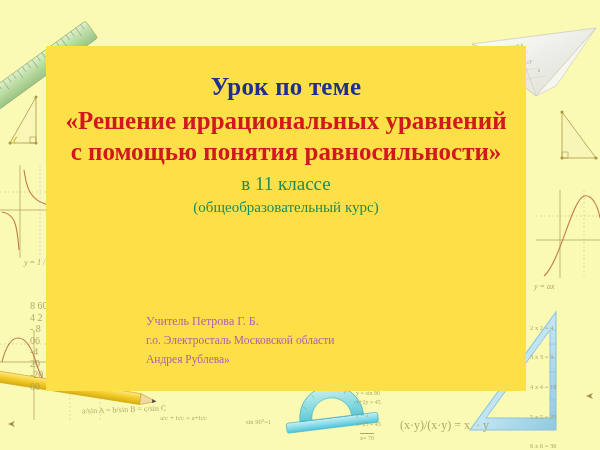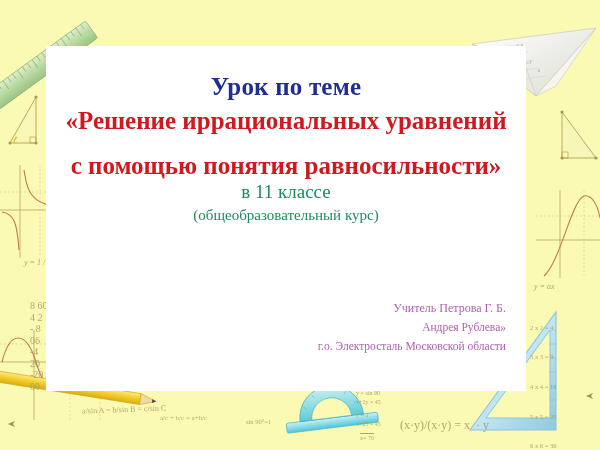--- a/index.html
+++ b/index.html
@@ -23,48 +23,48 @@
     font-family:"Liberation Serif", serif;
     color:#a39a5e;
     white-space:pre;
     line-height:1.25;
     opacity:.85;
   }
 
   
   #panel{
     position:absolute;left:46px;top:46px;width:480px;height:345px;
-    background:#ffffff;
+    background:#fde047;
   }
 
   
   .title-block{
     position:absolute;left:0;top:26px;width:480px;text-align:center;
   }
   .t-line1{
     font-size:25px;font-weight:bold;color:#1f2f8f;
     letter-spacing:.2px;line-height:1.18;
   }
   .t-line2,.t-line3{
     font-size:25px;font-weight:bold;color:#d1181f;
     line-height:1.18;white-space:nowrap;
   }
   .t-line2{margin-top:4px;}
-  .t-line3{margin-top:16px;}
+  .t-line3{margin-top:2px;}
   .t-line4{
-    font-size:19px;color:#1f8a5a;line-height:1.2;
+    font-size:19px;color:#1f8a5a;line-height:1.2;margin-top:6px;
   }
   .t-line5{
     font-size:15px;color:#1f8a5a;line-height:1.2;margin-top:3px;
   }
 
   
   .attrib{
-    position:absolute;right:20px;top:253px;width:360px;
-    text-align:right;color:#b05fb0;
+    position:absolute;right:20px;top:266px;width:360px;
+    color:#b05fb0;
   }
   .a-line{font-size:11.5px;line-height:1.62;white-space:nowrap;}
   .a-line.first{font-size:12px;}
 </style>
 </head>
 <body>
 
 <div id="slide">
 
   <div class="bg-layer">
@@ -280,18 +280,18 @@
     <div class="title-block">
       <div class="t-line1">Урок по теме</div>
       <div class="t-line2">«Решение иррациональных уравнений</div>
       <div class="t-line3">с помощью понятия равносильности»</div>
       <div class="t-line4">в 11 классе</div>
       <div class="t-line5">(общеобразовательный  курс)</div>
     </div>
 
     <div class="attrib">
       <div class="a-line first">Учитель Петрова Г.  Б.</div>
+      <div class="a-line">г.о.  Электросталь Московской области</div>
       <div class="a-line">Андрея Рублева»</div>
-      <div class="a-line">г.о.  Электросталь Московской области</div>
     </div>
 
   </div>
 </div>
 
 </body></html>

